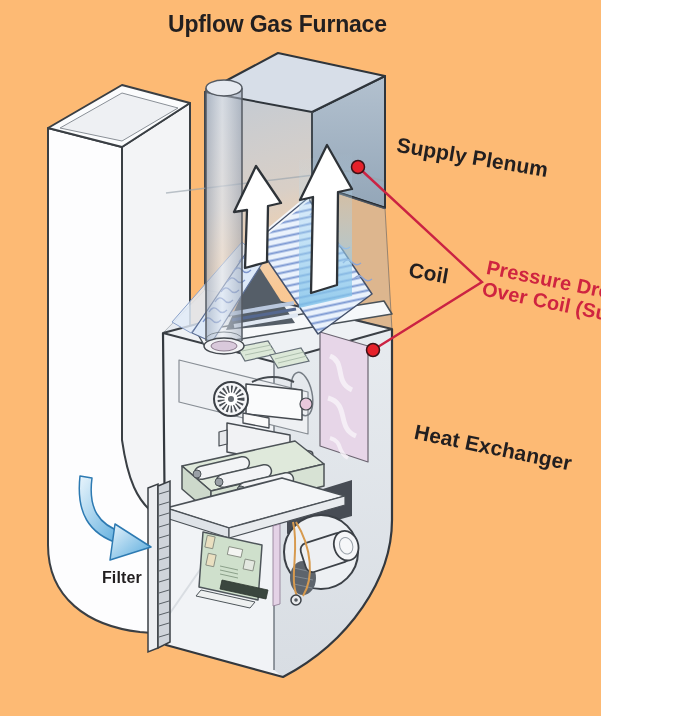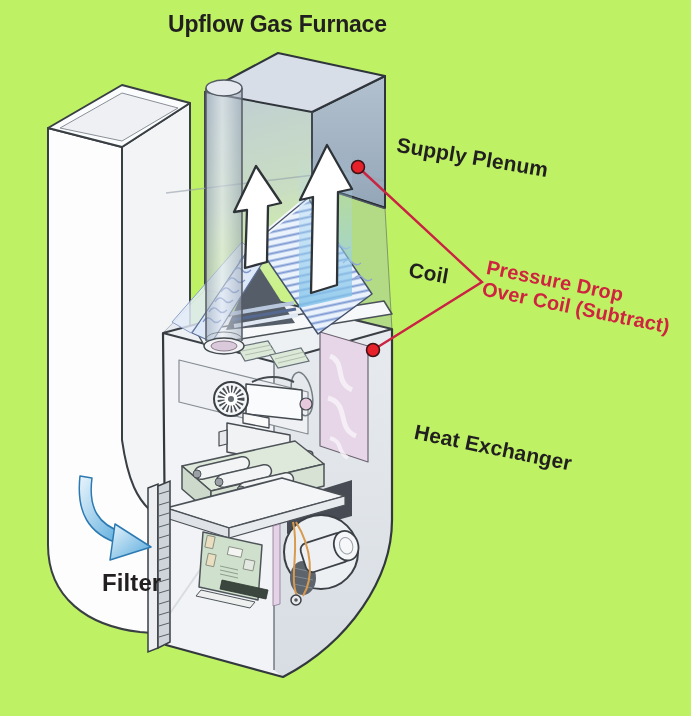--- a/index.html
+++ b/index.html
@@ -1,25 +1,25 @@
 <!DOCTYPE html>
 <html><head>
 <meta charset="utf-8">
 <style>
   html,body{margin:0;padding:0;background:#ffffff;}
-  .stage{position:relative;width:691px;height:716px;background:#bef264;overflow:hidden;
+  .stage{position:relative;width:601px;height:716px;background:#fdba74;overflow:hidden;
          font-family:"Liberation Sans","DejaVu Sans",sans-serif;}
   .stage svg{position:absolute;left:0;top:0;}
   .lbl{position:absolute;white-space:nowrap;color:#221f20;font-weight:600;
        transform-origin:0 0;letter-spacing:0.1px;}
   .lbl-title{left:168px;top:11px;font-size:23px;letter-spacing:-0.2px;}
   .lbl-supply{left:399px;top:133px;font-size:21px;transform:rotate(9.5deg);}
   .lbl-coil{left:411px;top:258px;font-size:21px;transform:rotate(10deg);}
   .lbl-hx{left:417px;top:420px;font-size:21px;transform:rotate(11.5deg);}
-  .lbl-filter{left:102px;top:569px;font-size:24px;}
+  .lbl-filter{left:102px;top:569px;font-size:16px;}
   .lbl-pressure{left:489px;top:256px;font-size:20px;font-weight:700;color:#cf2440;
                 line-height:1.12;transform:rotate(11.5deg);}
 </style>
 </head>
 <body>
 
 <div class="stage">
 
 <svg width="691" height="716" viewBox="0 0 691 716">
   <defs>

